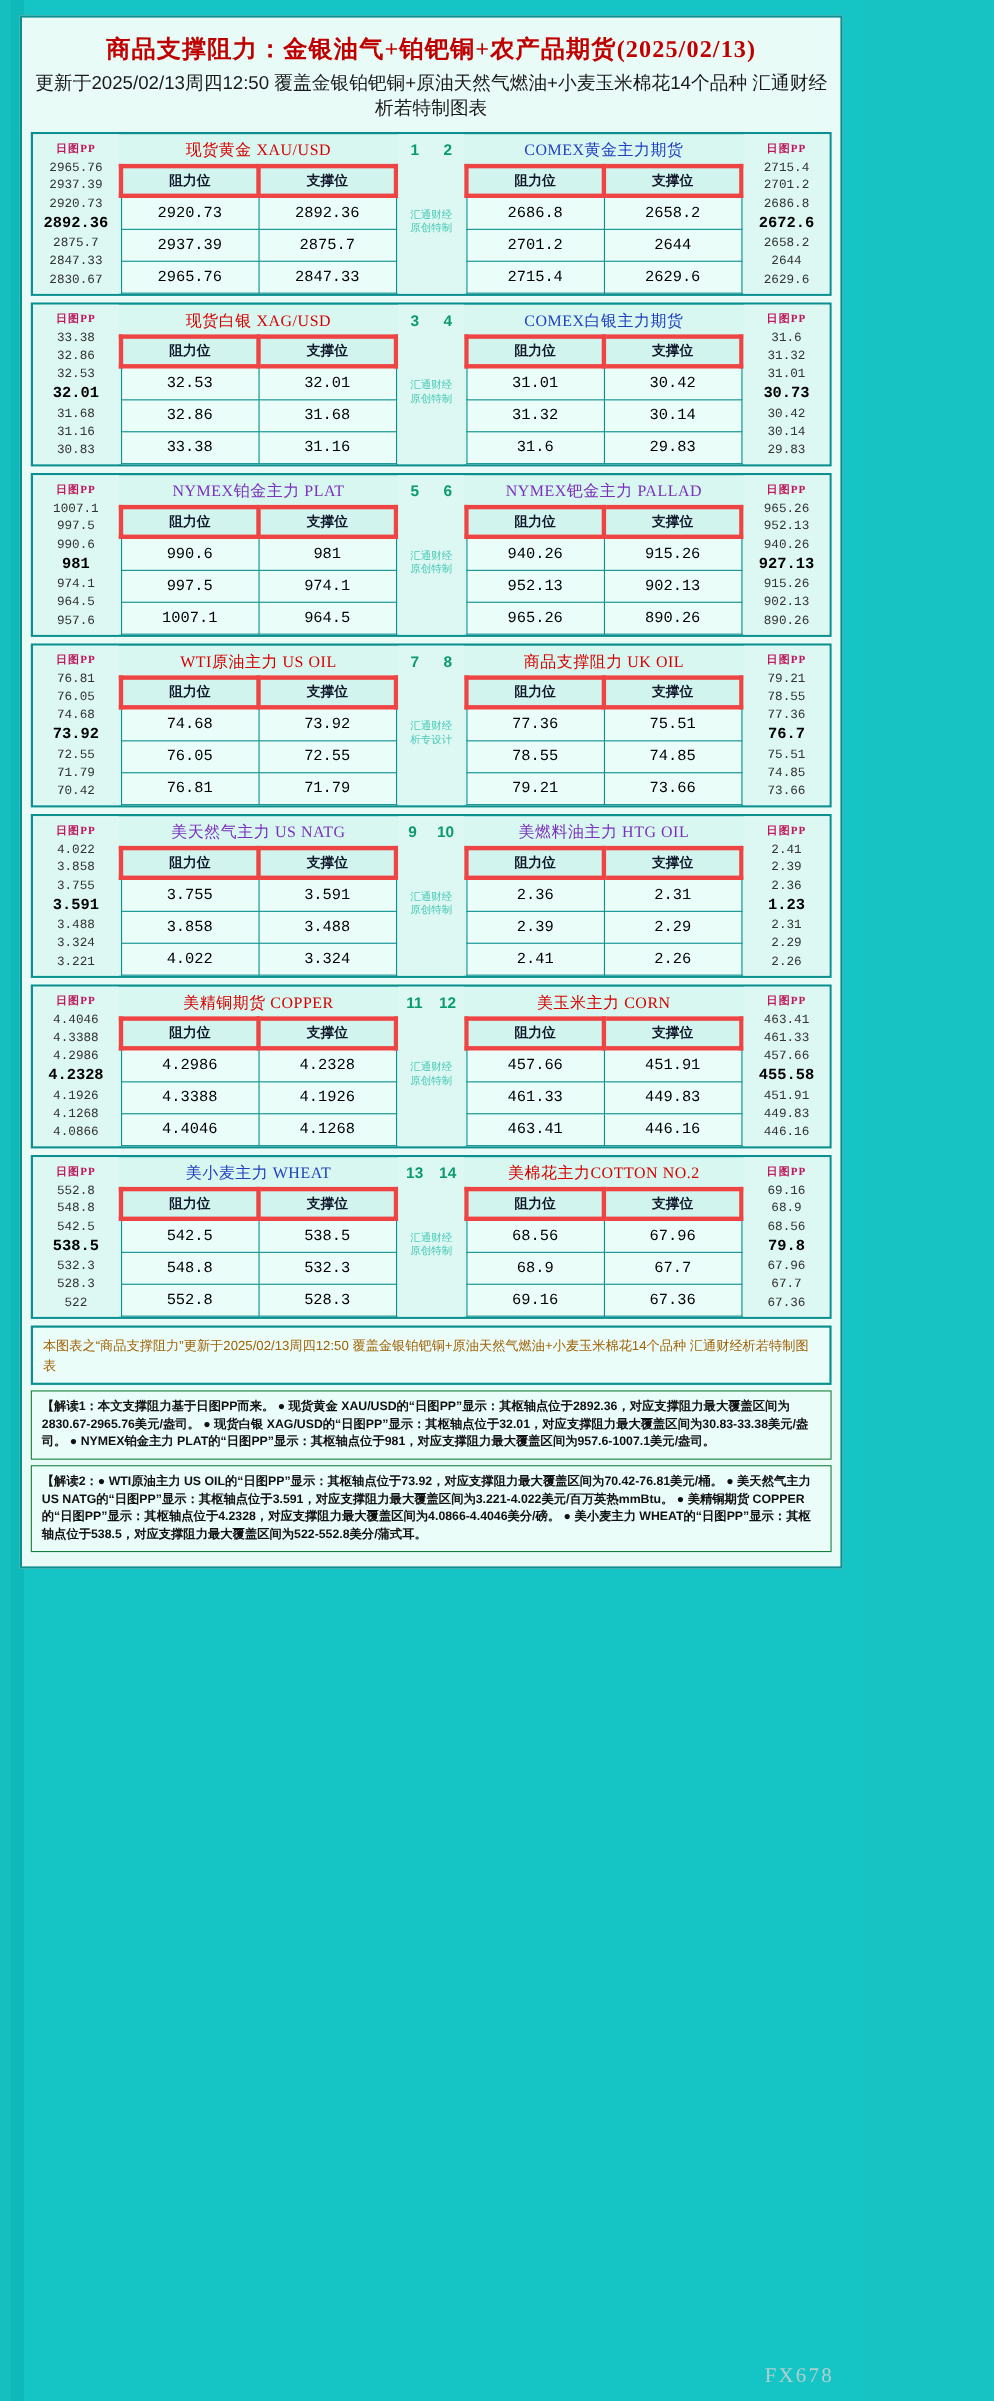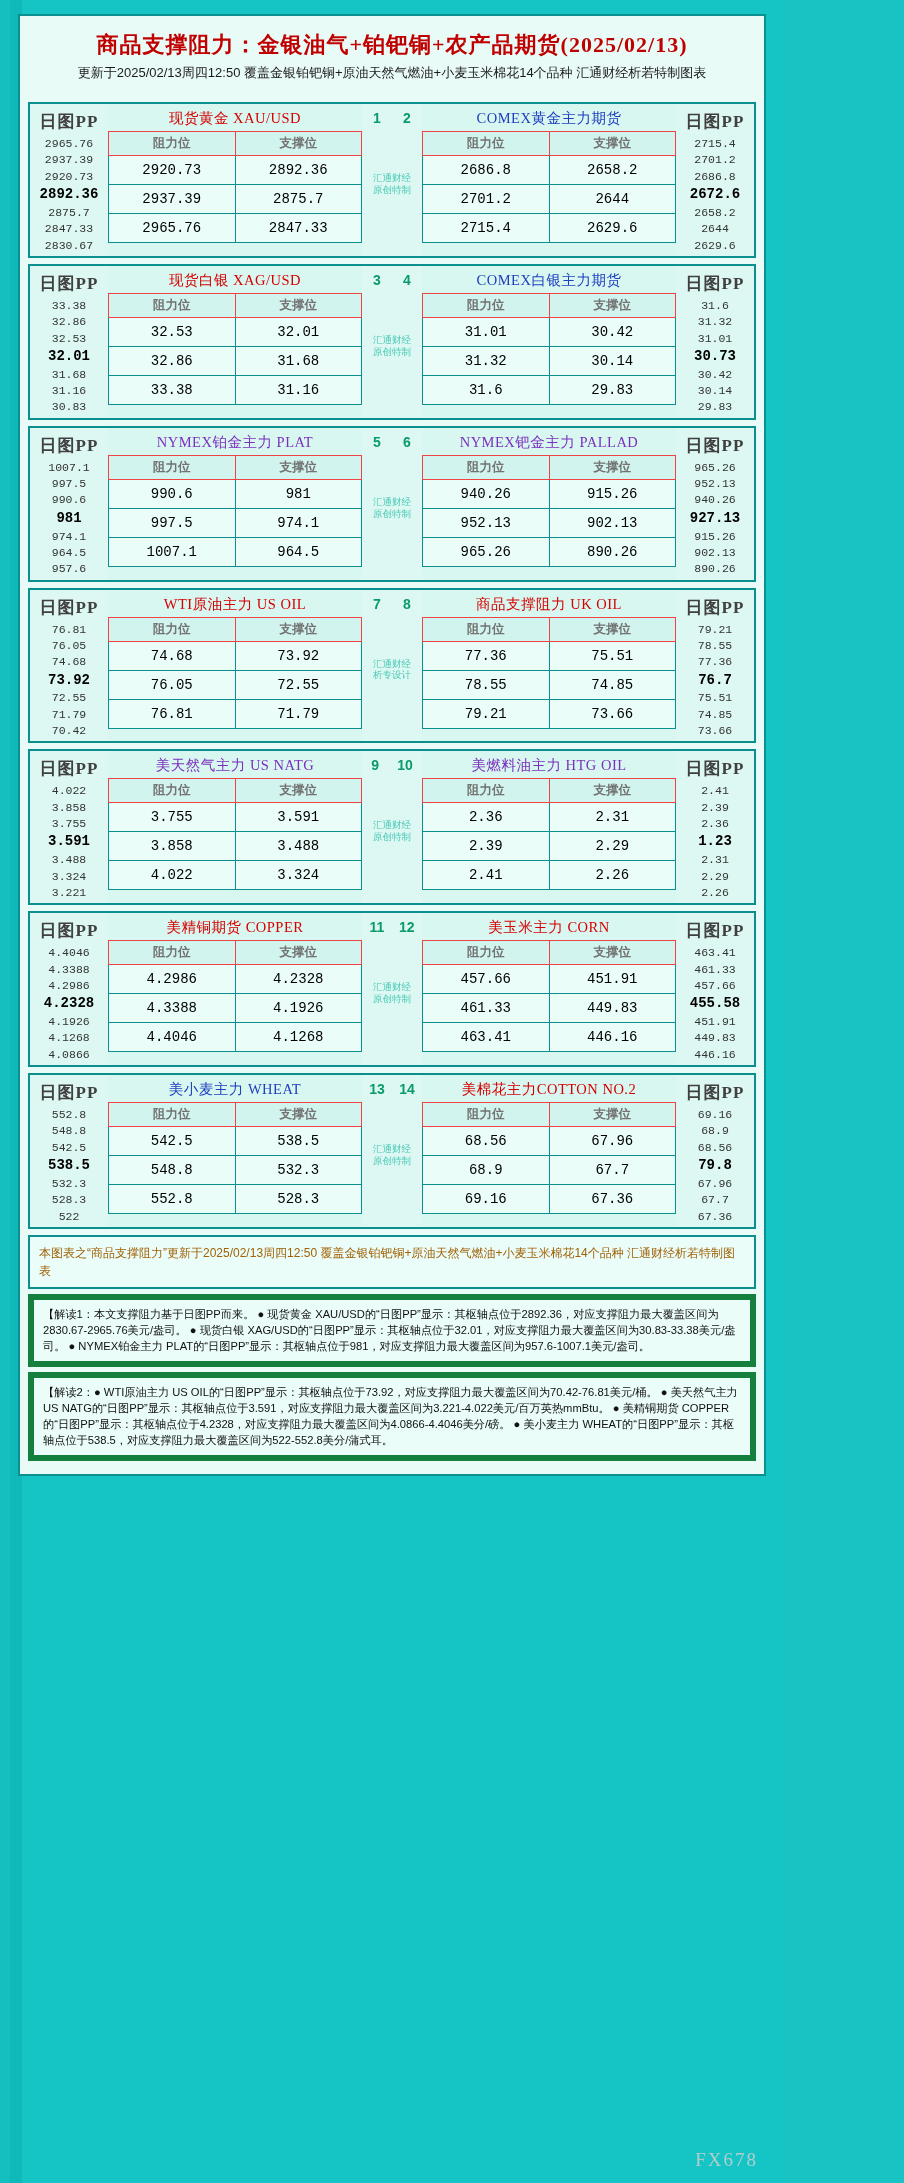--- a/index.html
+++ b/index.html
@@ -28,22 +28,22 @@
     color:#c00000;
     font-weight:bold;
     font-size:22px;
     font-family:"Liberation Serif","DejaVu Serif",serif;
     letter-spacing:1px;
     padding:8px 0 4px 0;
   }
   .subtitle{
     text-align:center;
     color:#1a1a1a;
-    font-size:13px;
-    padding-bottom:20px;
+    font-size:17px;
+    padding-bottom:10px;
   }
   .block{
     border:2px solid #0b8f8f;
     margin-bottom:6px;
     background:#d8f7f0;
     box-sizing:border-box;
   }
   .block-inner{
     display:flex;
     width:100%;
@@ -51,23 +51,23 @@
   }
   .side{
     width:78px;
     flex:0 0 78px;
     box-sizing:border-box;
     padding:2px 0 2px 0;
     text-align:center;
     background:#ddf8f2;
   }
   .side .pp-head{
-    font-size:17px;
+    font-size:10px;
     font-weight:bold;
-    color:#404040;
+    color:#be185d;
     font-family:"Liberation Serif","DejaVu Serif",serif;
     padding:4px 0 3px 0;
     letter-spacing:1px;
   }
   .side .lvl{
     font-size:11.5px;
     color:#333;
     line-height:1.42;
     font-family:"Liberation Mono","DejaVu Sans Mono",monospace;
   }
@@ -92,22 +92,22 @@
   .c-purple{color:#7b2fbe;}
   .c-blue{color:#1f3fbf;}
   table.lv{
     width:100%;
     border-collapse:collapse;
     table-layout:fixed;
   }
   table.lv th{
     font-size:12.5px;
     font-weight:bold;
-    color:#737373;
-    border:1px solid #ef4444;
+    color:#0f172a;
+    border:4px solid #ef4444;
     padding:3px 0;
     background:#d2f4ee;
     font-family:"Liberation Serif","DejaVu Serif",serif;
   }
   table.lv td{
     font-size:14px;
     text-align:center;
     border:1px solid #0b8f8f;
     padding:6px 0;
     color:#000;
@@ -141,27 +141,28 @@
   .footer-note{
     border:2px solid #0b8f8f;
     background:#eafdf9;
     padding:7px 9px;
     font-size:12px;
     color:#a16207;
     line-height:1.5;
     margin-bottom:5px;
   }
   .legend{
-    border:6px solid #15803d;
+    border:1px solid #15803d;
     background:#eafdf9;
     padding:6px 9px;
     font-size:11.2px;
     color:#111;
     line-height:1.45;
     margin-bottom:5px;
+    font-weight:bold;
   }
   .stamp{
     position:absolute;
     right:26px;
     bottom:12px;
     font-size:19px;
     color:#cfcfcf;
     font-family:"Liberation Serif","DejaVu Serif",serif;
     letter-spacing:2px;
     opacity:.85;

